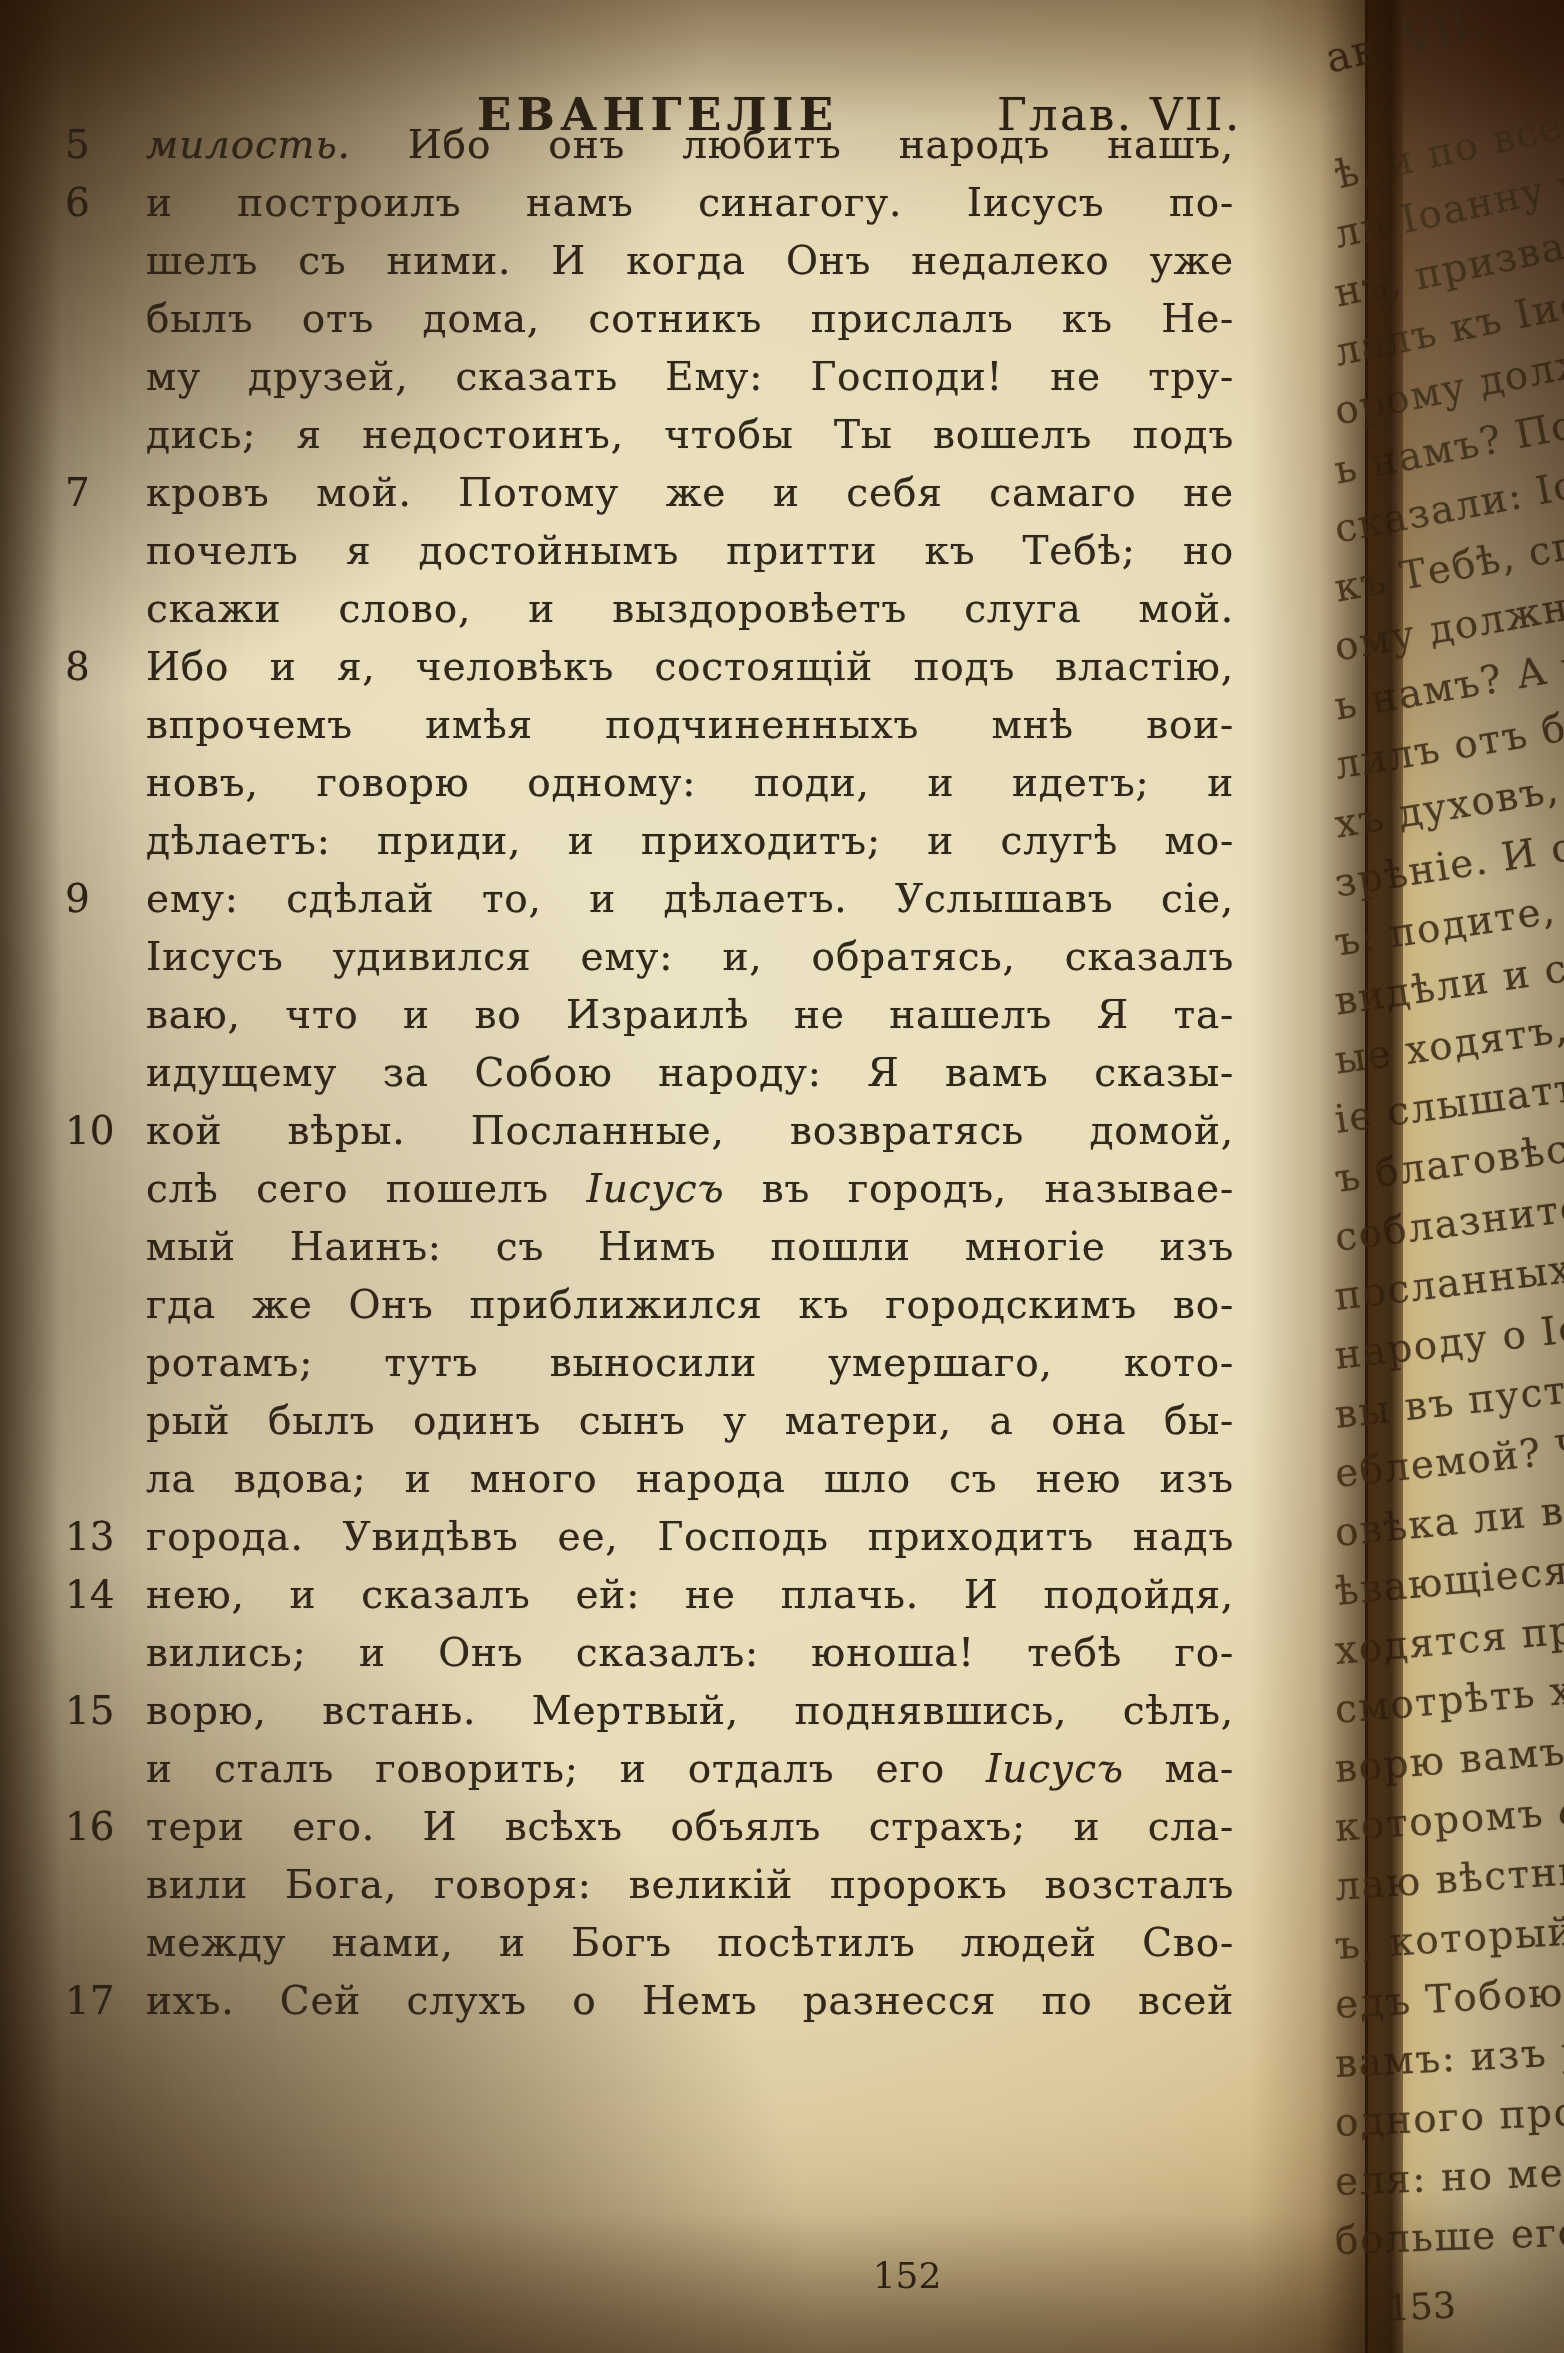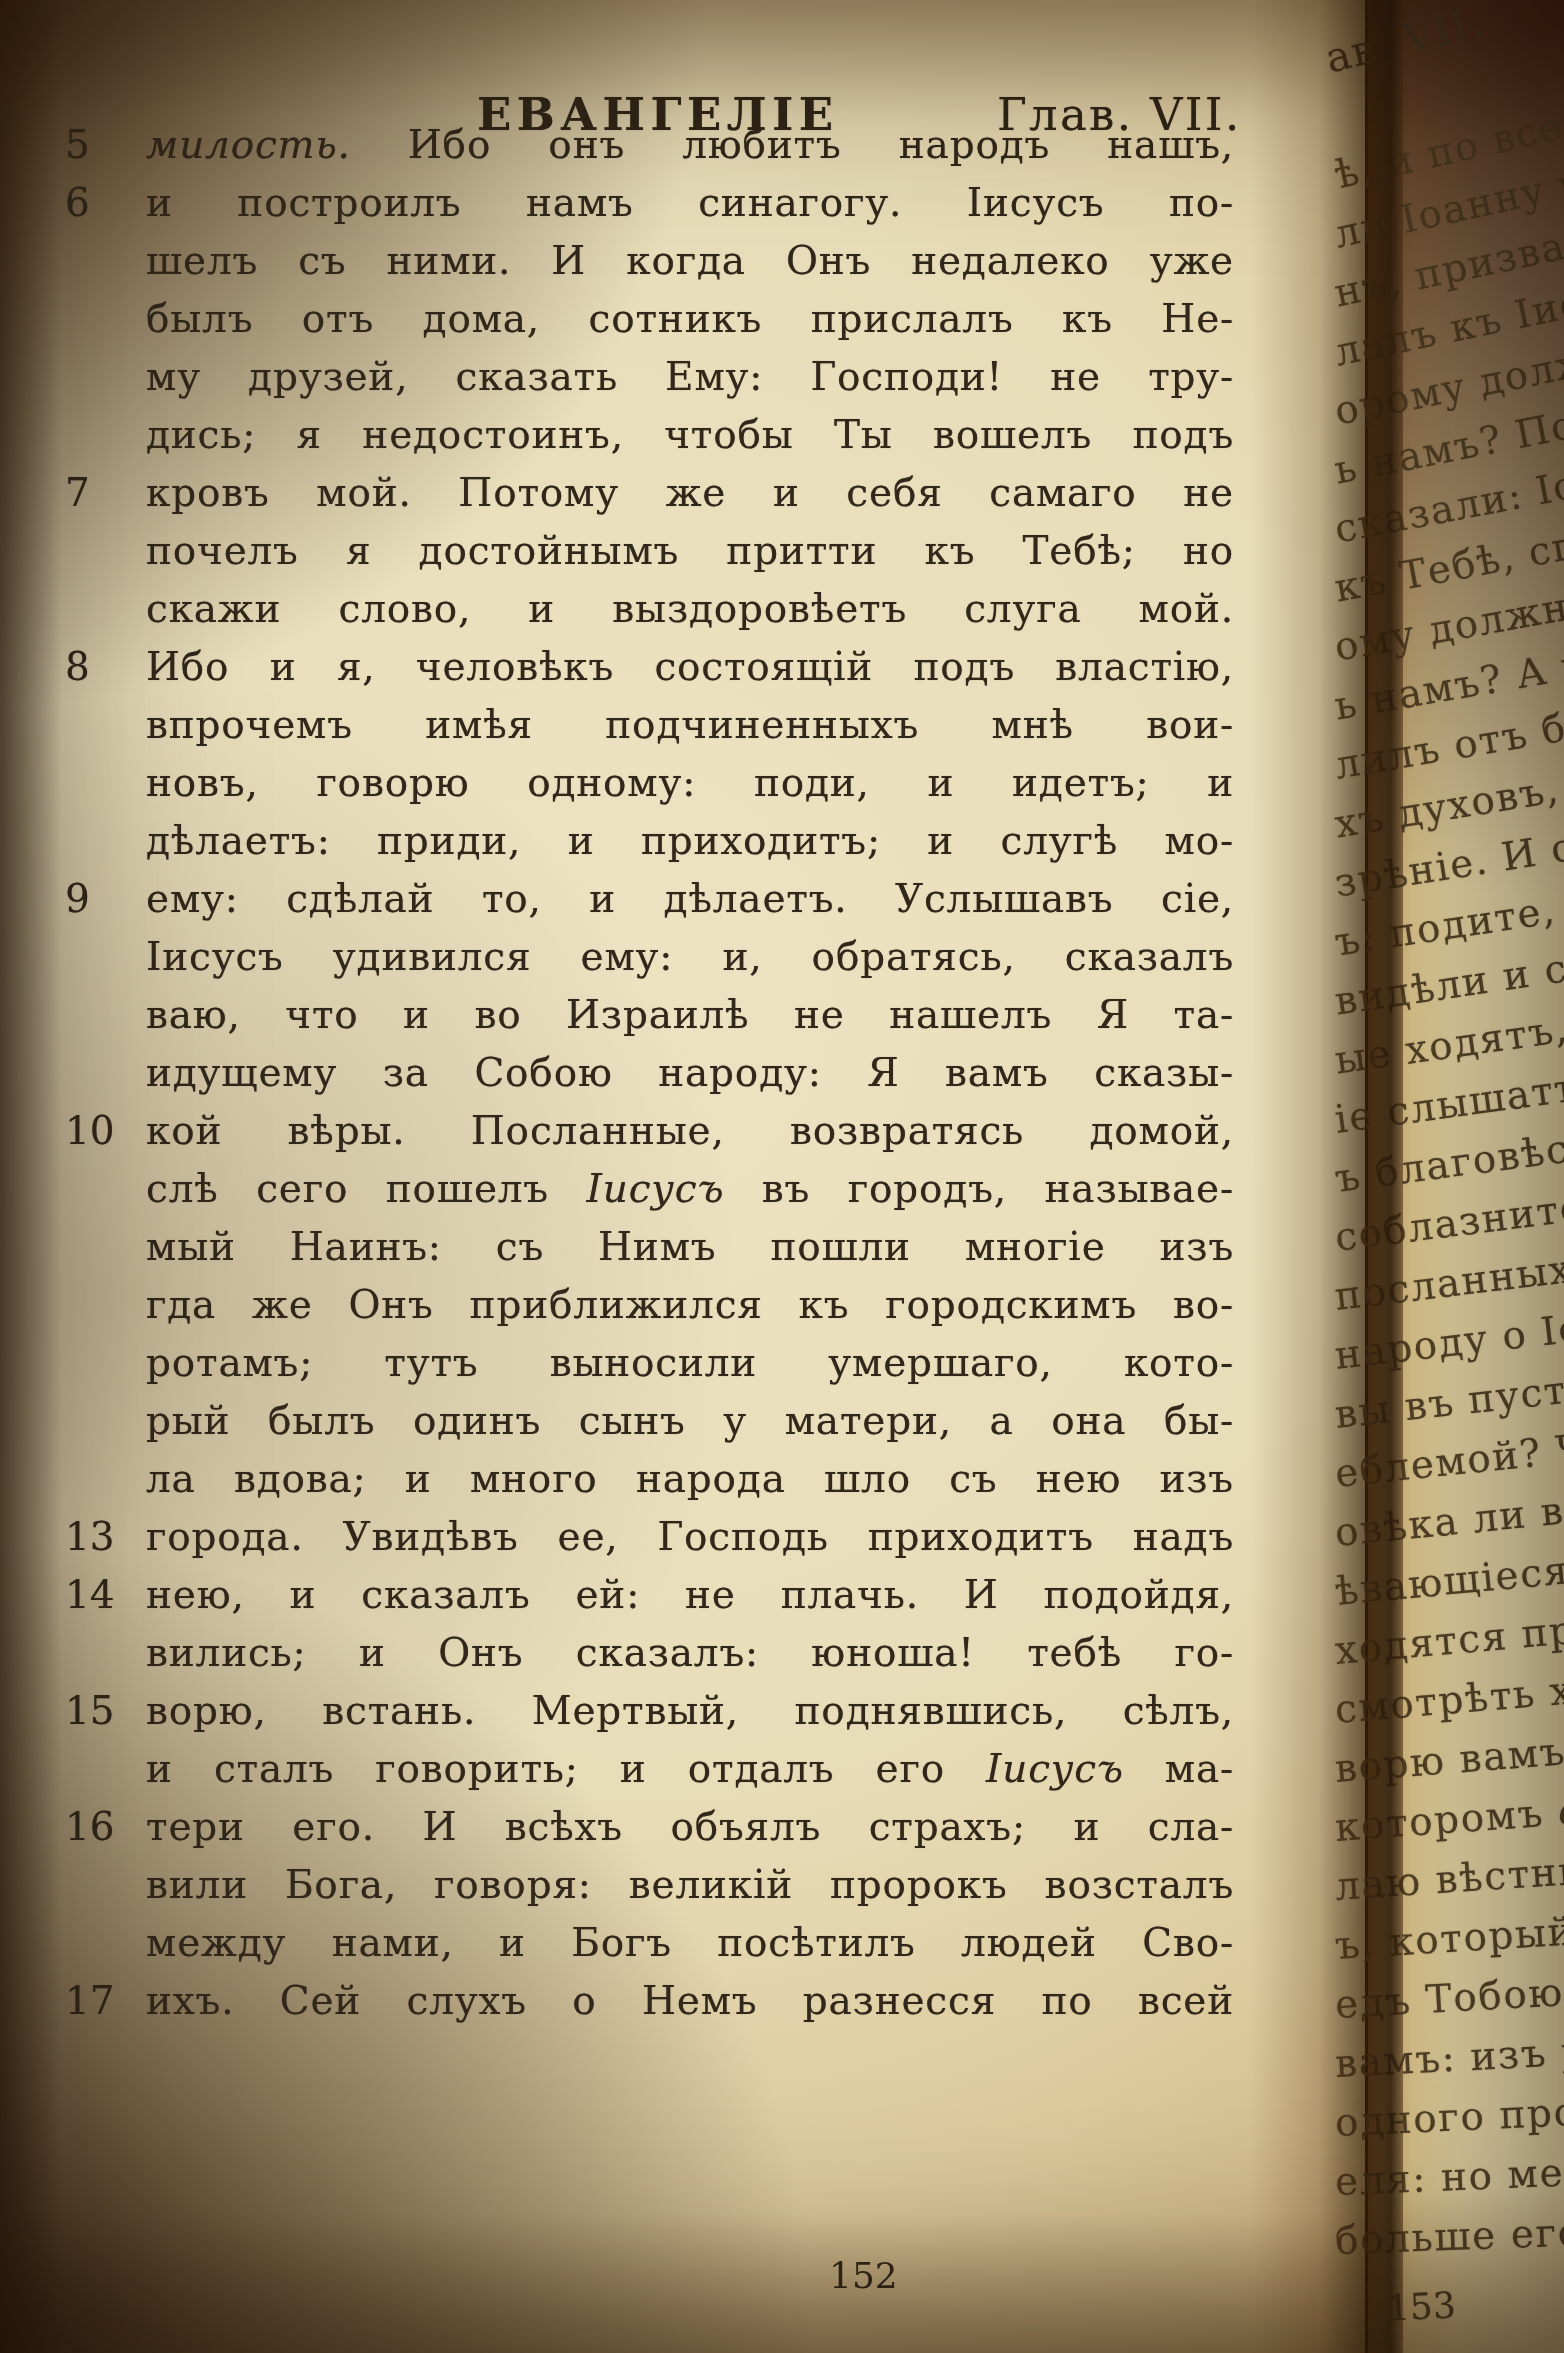--- a/index.html
+++ b/index.html
@@ -43,21 +43,21 @@
 
   #text-block{position:absolute;left:146px;top:116px;width:1088px;
     font-size:39px;color:#31271a;letter-spacing:0.8px;
     text-shadow:0 0 0.8px rgba(49,39,26,.55);}
   .text-line{position:relative;height:58px;line-height:58px;
     text-align:justify;text-align-last:justify;}
   .verse-num{position:absolute;left:-81px;width:70px;text-align:right;
     letter-spacing:0;display:inline-block;}
   .seg.it{font-style:italic;}
 
-  .footer-num{position:absolute;left:829px;top:2255px;width:156px;
+  .footer-num{position:absolute;left:829px;top:2255px;width:156px;text-align:center;
     font-size:36px;color:#31271a;}
 
   
   .frag{position:absolute;left:1335px;white-space:nowrap;font-size:39px;
     letter-spacing:1.6px;color:#45361f;transform-origin:left center;opacity:.92;
     text-shadow:0 0 1.6px rgba(90,70,40,.45);}
   .next-header{position:absolute;left:1324px;top:15.6px;font-size:41px;color:#3f3120;
     transform:rotate(-14deg);white-space:nowrap;letter-spacing:1.6px;
     text-shadow:0 0 1.6px rgba(90,70,40,.45);}
   .next-num{position:absolute;left:1387px;top:2286px;font-size:36px;color:#45361f;

